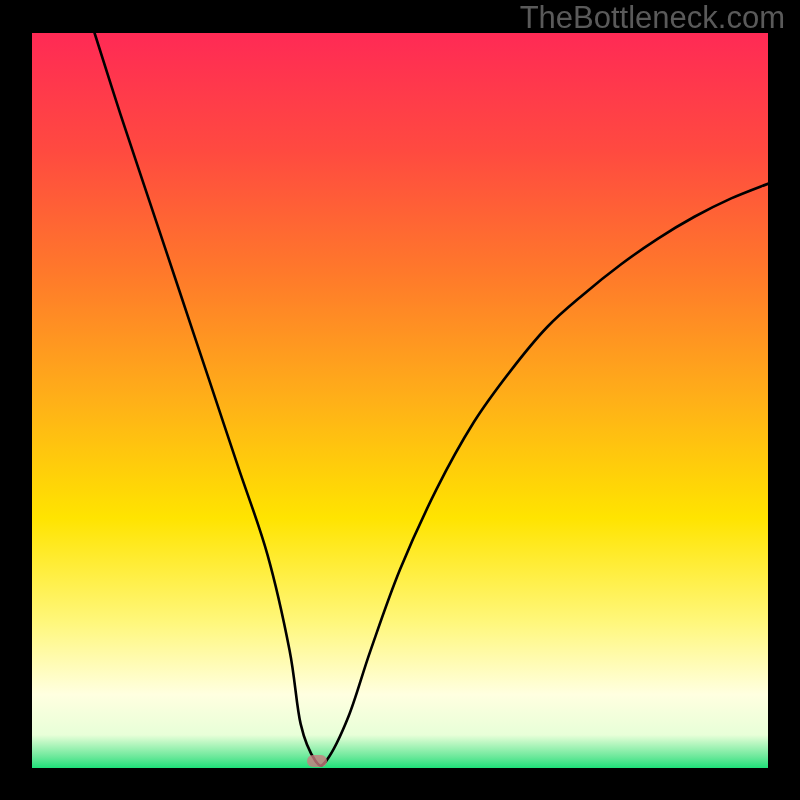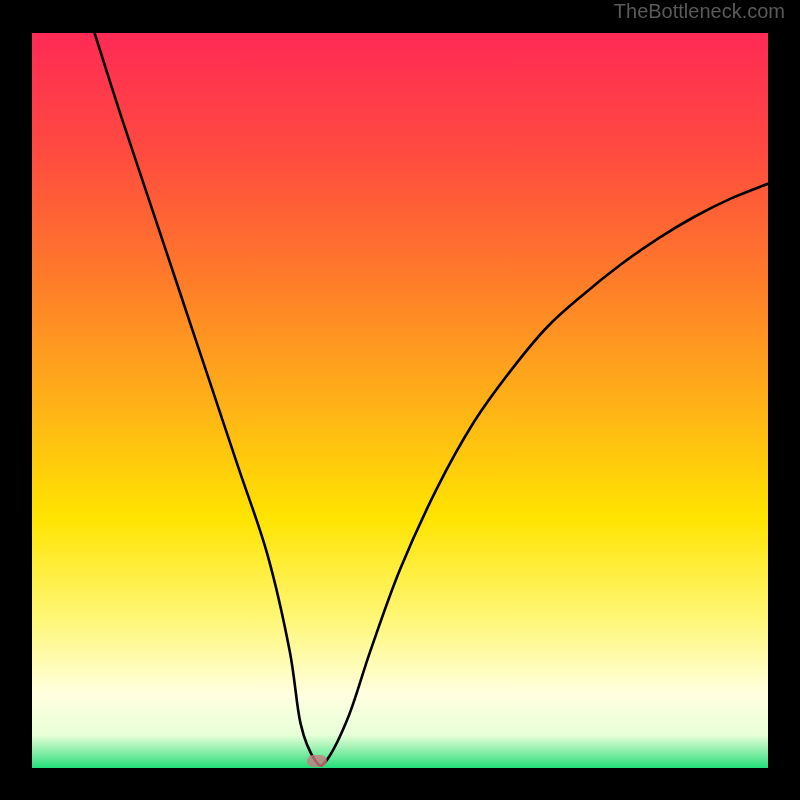--- a/index.html
+++ b/index.html
@@ -27,21 +27,21 @@
   }
   .plot-area {
     position: absolute;
     box-sizing: border-box;
   }
   .watermark {
     position: absolute;
     top: 0;
     right: 15px;
     color: #5a5a5a;
-    font-size: 20px;
+    font-size: 31px;
     font-weight: 500;
     letter-spacing: 0px;
   }
   svg.curve {
     position: absolute;
     left: 0;
     top: 0;
   }
   .marker {
     position: absolute;

